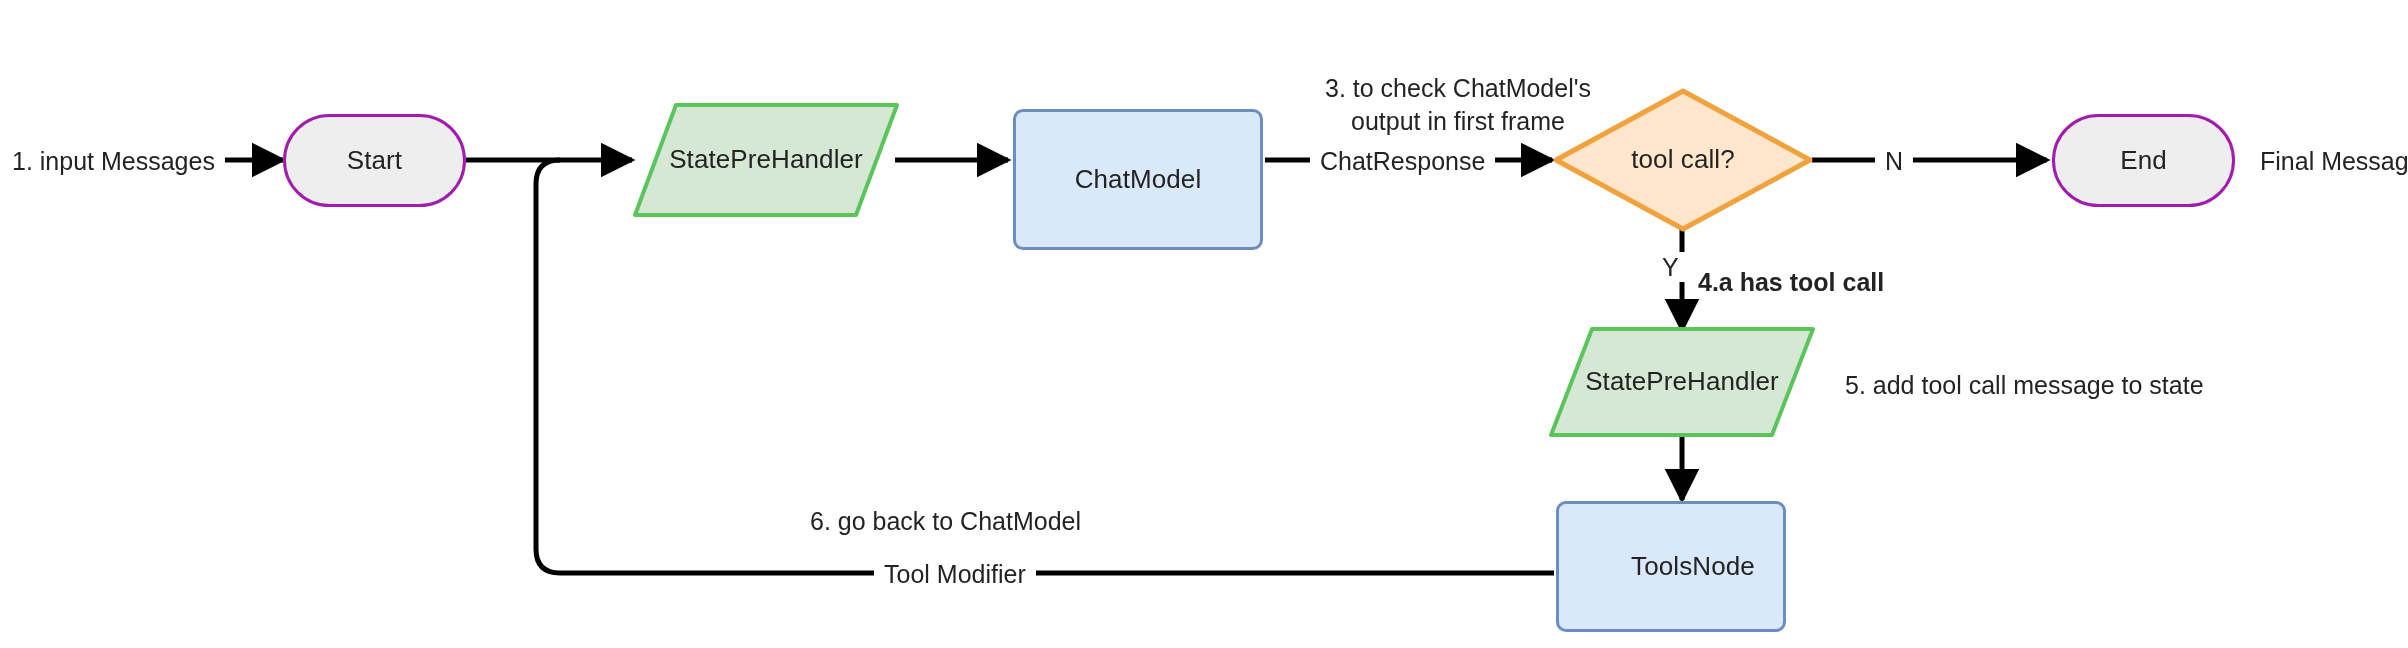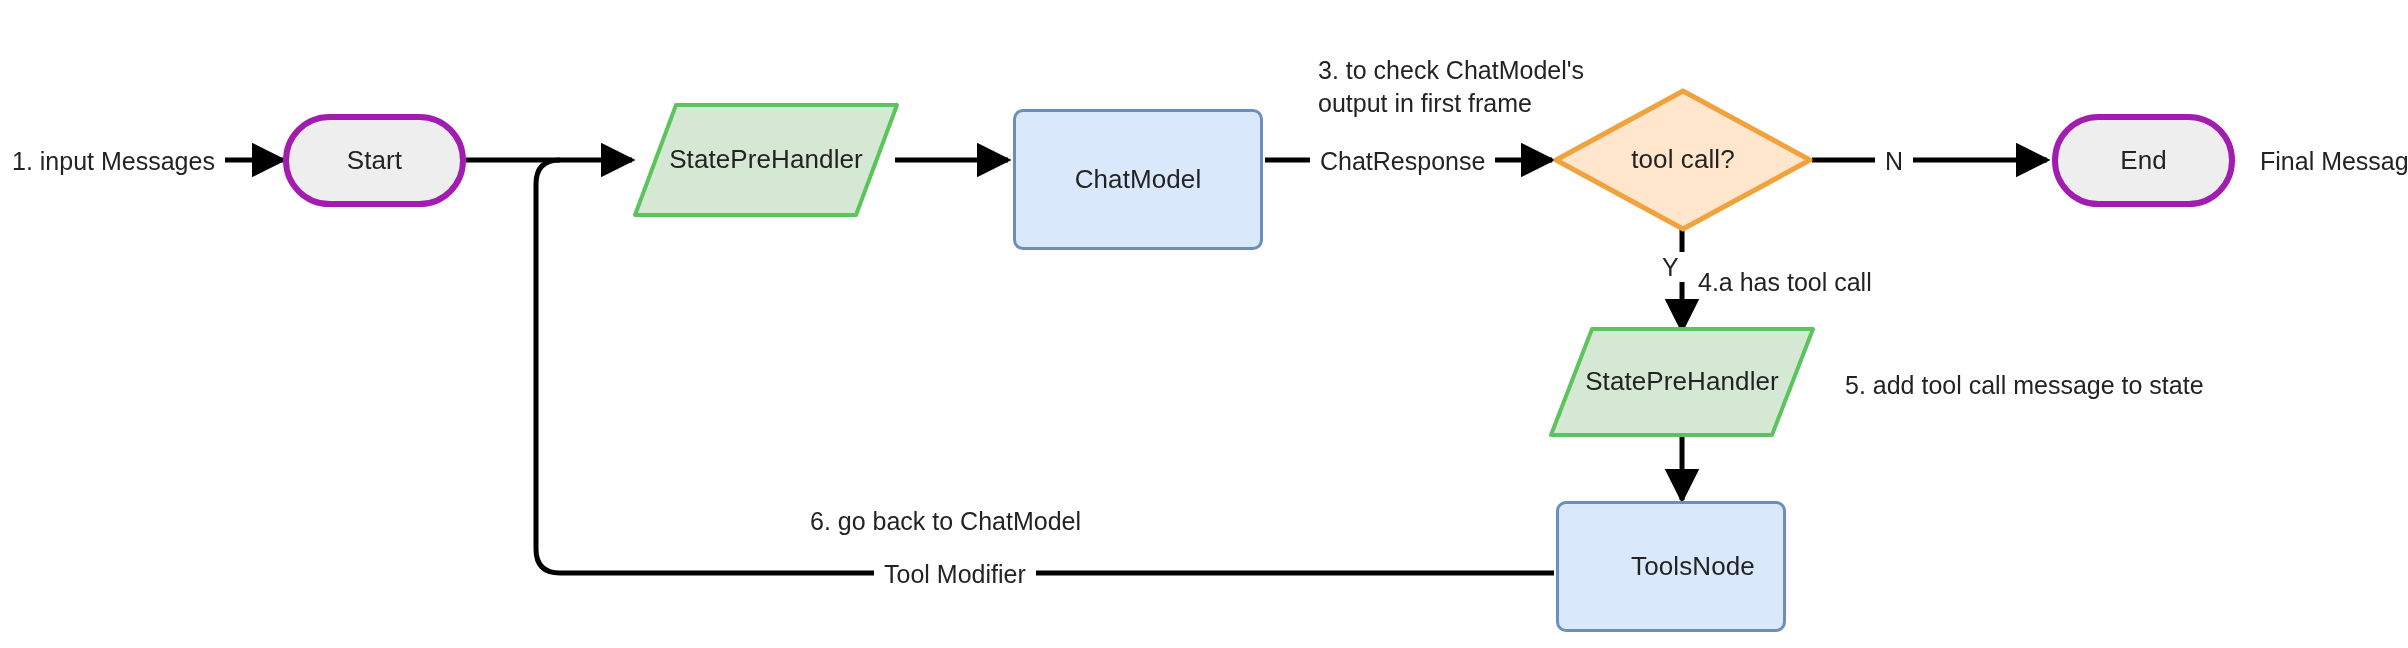--- a/index.html
+++ b/index.html
@@ -34,21 +34,21 @@
     justify-content: center;
     text-align: center;
     color: #232323;
     font-size: 26px;
     letter-spacing: 0.1px;
     line-height: 1.2;
   }
   
   .node-terminal {
     background: #eeeeee;
-    border: 6px solid #a21caf;
+    border: 3px solid #a21caf;
     border-radius: 48px;
   }
   
   .node-process {
     background: #dae8fc;
     border: 3px solid #6c8ebf;
     border-radius: 10px;
   }
   
   .node-parallel {
@@ -84,21 +84,21 @@
     text-align: right;
   }
   
   .anno {
     position: absolute;
     color: #232323;
     font-size: 25px;
     line-height: 1.32;
     white-space: pre-line;
   }
-  .anno.center { text-align: left; }
+  .anno.center { text-align: center; margin-top: 18px; }
   .anno.left   { text-align: left; }
   
   .edge-label {
     position: absolute;
     color: #232323;
     font-size: 25px;
     background: #ffffff;
     padding: 0 10px;
     white-space: nowrap;
     line-height: 1.2;
@@ -180,19 +180,19 @@
 
   <div class="edge-label" style="left:2250px; top:146px;">Final Message</div>
 
   <div class="edge-label" style="left:874px; top:559px;">Tool Modifier</div>
 
 
   <div class="anno center" style="left:1318px; top:54px; width:280px;">3. to check ChatModel's
 output in first frame</div>
 
 
-  <div class="anno left" style="left:1698px; top:266px;">4.a has tool call</div>
+  <div class="anno left" style="left:1698px; top:266px;font-weight:bold;">4.a has tool call</div>
 
   <div class="anno left" style="left:1845px; top:369px;">5. add tool call message to state</div>
 
   <div class="anno left" style="left:810px; top:505px;">6. go back to ChatModel</div>
 
 </div>
 
 </body></html>

